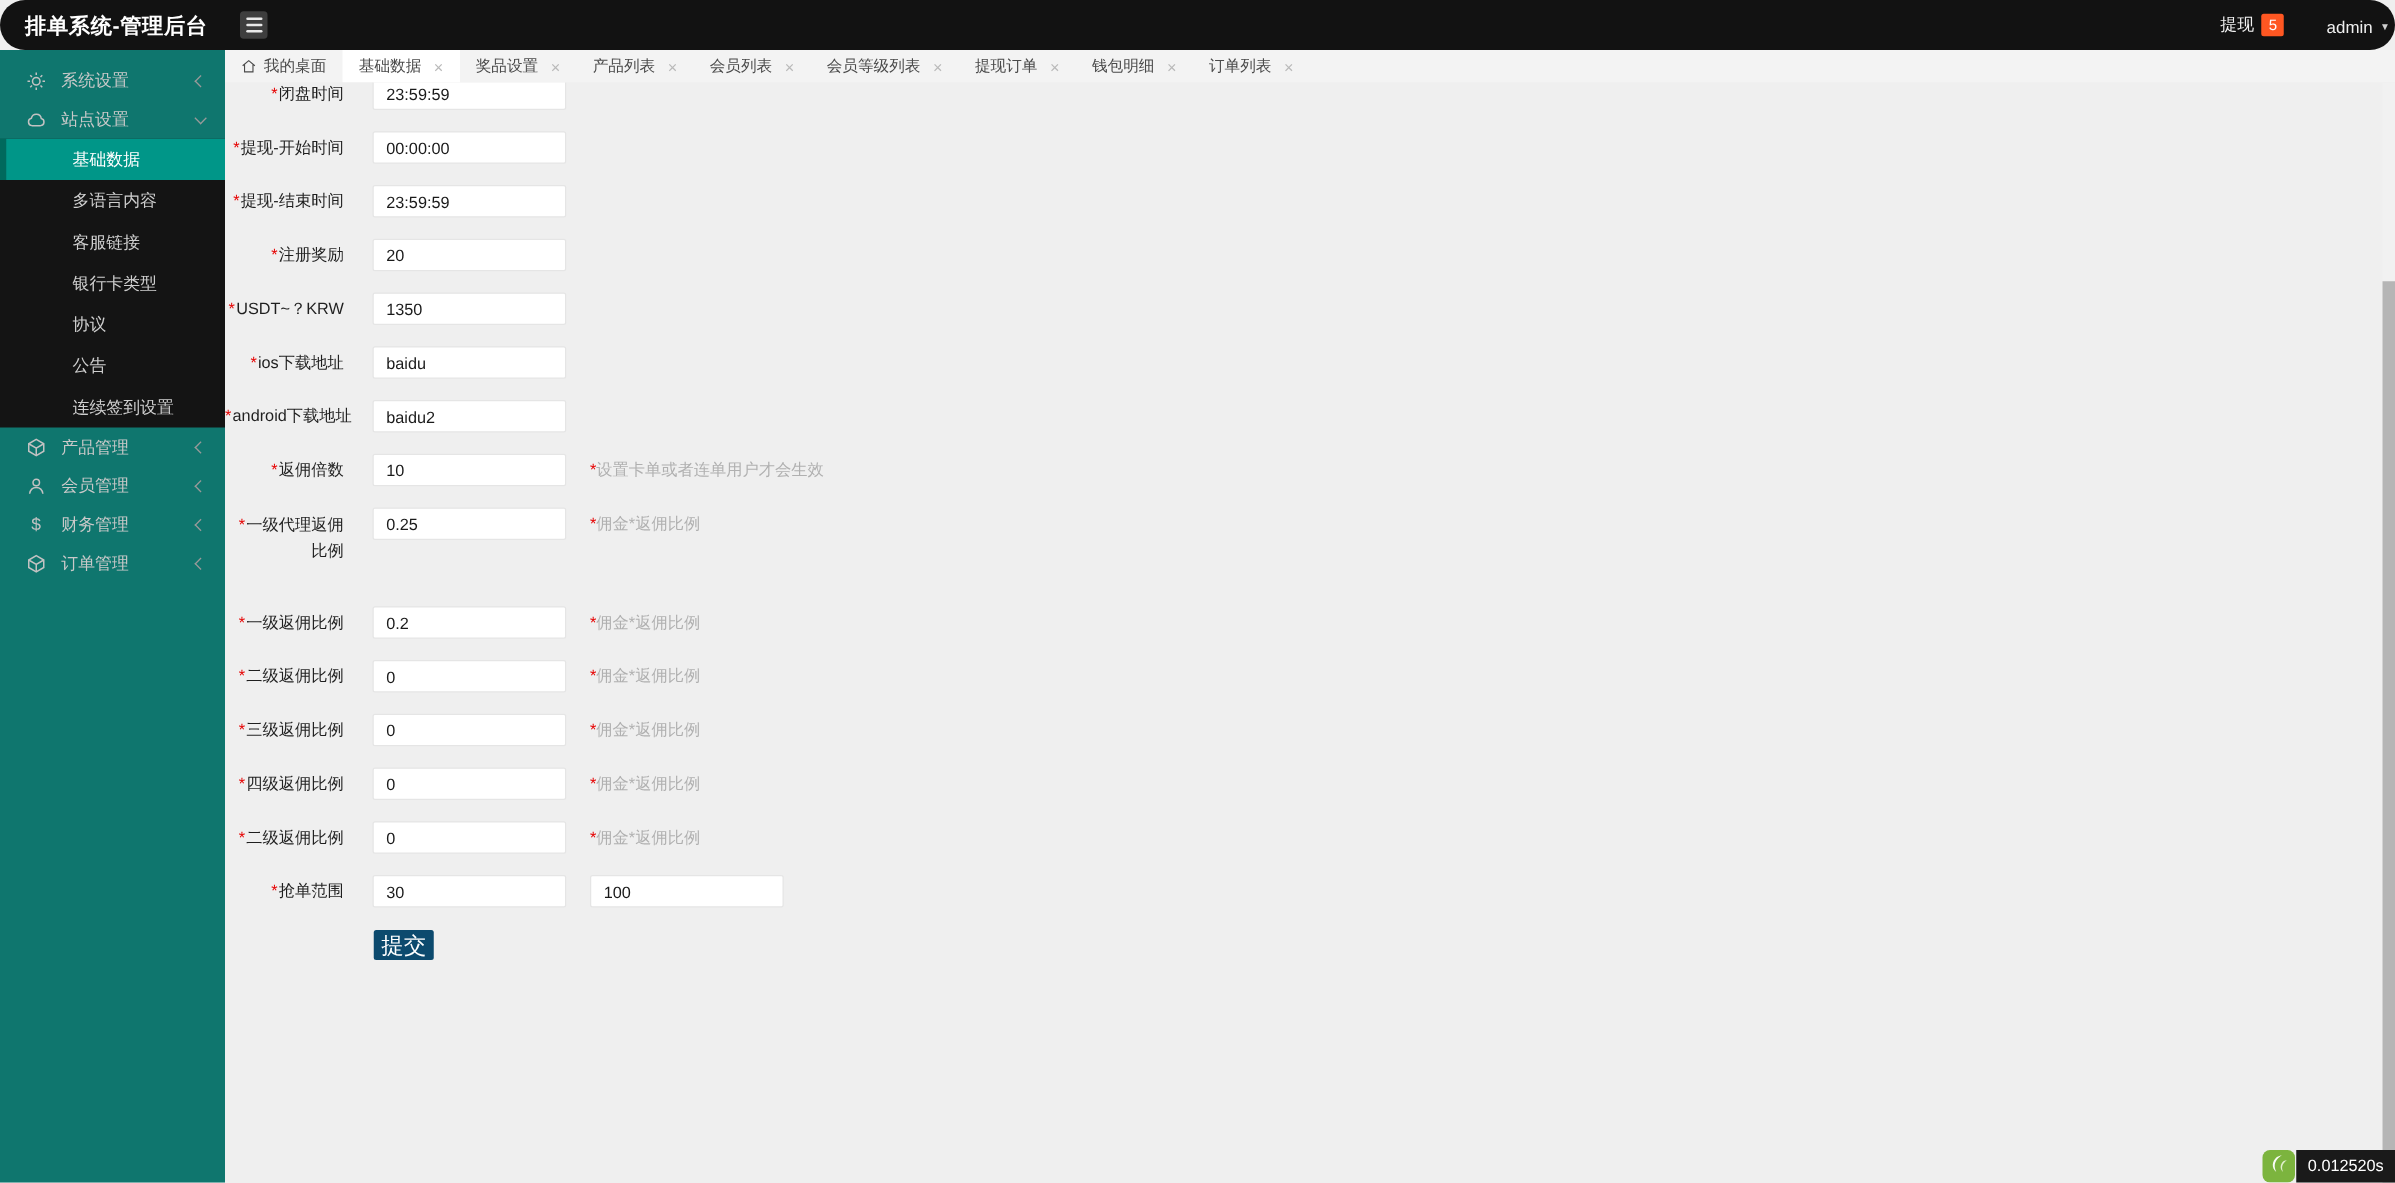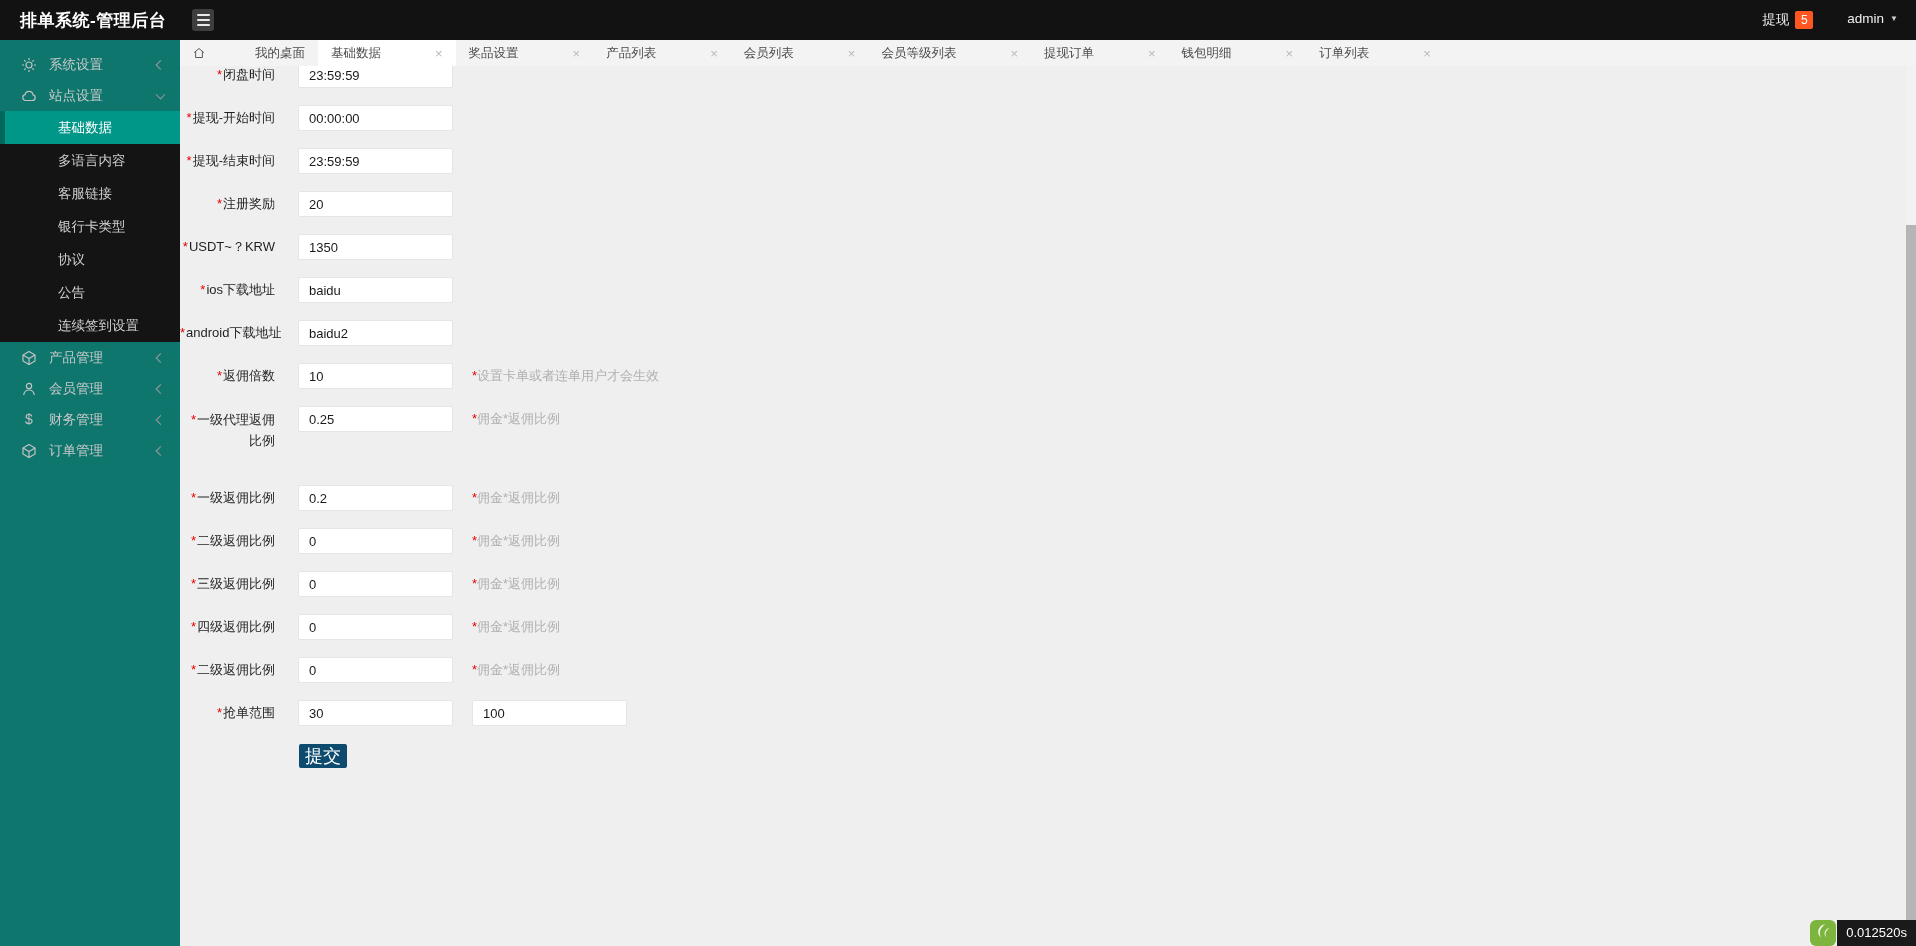--- a/index.html
+++ b/index.html
@@ -1,28 +1,28 @@
 <!DOCTYPE html>
 <html><head>
 <meta charset="utf-8">
 <style>
   * { margin:0; padding:0; box-sizing:border-box; }
   html,body { width:1916px; height:946px; overflow:hidden;
     font-family:"Liberation Sans","DejaVu Sans",sans-serif; background:#efefef; }
 
   
   .header { position:fixed; top:0; left:0; width:1916px; height:40px;
-    background:#121212; display:flex; align-items:center; z-index:50; }
+    background:#121212; display:flex; align-items:center; z-index:50;border-radius:20px; }
   .header-title { width:180px; padding-left:20px; color:#ffffff; font-size:17px;
     font-weight:700; letter-spacing:.5px; white-space:nowrap; }
   .menu-toggle { margin-left:12px; width:22px; height:22px; background:#3e3e3e;
     border-radius:3px; display:flex; flex-direction:column; justify-content:center;
     align-items:center; gap:3px; cursor:pointer; }
   .menu-toggle i { display:block; width:13px; height:2px; background:#e8e8e8; border-radius:1px; }
-  .header-right { margin-left:auto; display:flex; align-items:flex-start; padding-right:18px; }
+  .header-right { margin-left:auto; display:flex; align-items:flex-end; padding-right:4px; }
   .withdraw-link { color:#f0f0f0; font-size:13.5px; cursor:pointer; }
   .badge { display:inline-block; min-width:18px; height:18px; line-height:18px;
     margin-left:6px; padding:0 5px; background:#ff5722; color:#fff; font-size:12px;
     text-align:center; border-radius:2px; }
   .user-box { display:flex; align-items:center; margin-left:34px; cursor:pointer; }
   .user-name { color:#f0f0f0; font-size:13.5px; }
   .caret { margin-left:6px; font-size:8px; color:#cfcfcf; }
 
   
   .sidebar { position:fixed; top:40px; left:0; width:180px; bottom:0;
@@ -41,21 +41,21 @@
   .submenu { background:#141414; }
   .sub-item { height:33px; line-height:33px; padding-left:58px; color:#cfcfcf;
     font-size:13.5px; cursor:pointer; }
   .sub-item.active { background:#009688; color:#ffffff;
     border-left:5px solid #00695c; padding-left:53px; }
 
   
   .main { position:fixed; top:40px; left:180px; right:0; bottom:0; }
   .tabbar { height:26px; background:#f3f3f3; display:flex; align-items:stretch; }
   .tab { display:flex; align-items:center; padding:0 13px; font-size:12.5px;
-    color:#4a4a4a; cursor:pointer; white-space:nowrap;gap:44px; }
+    color:#4a4a4a; cursor:pointer; white-space:nowrap; }
   .tab.active { background:#ffffff; }
   .tab .home-ico { margin-right:6px; display:inline-flex; }
   .tab .home-ico svg { stroke:#4a4a4a; fill:none; stroke-width:1.2; }
   .tab .close { margin-left:10px; color:#b9b9b9; font-size:13px; line-height:1; }
 
   
   .content { height:calc(100% - 26px); background:#efefef; overflow:hidden; position:relative; }
   .form { margin-top:-4px; }
   .row { display:flex; align-items:flex-start; margin-bottom:17px;gap:11px; }
   .lab { width:107px; padding-right:12px; flex:none; text-align:right; font-size:13px;

